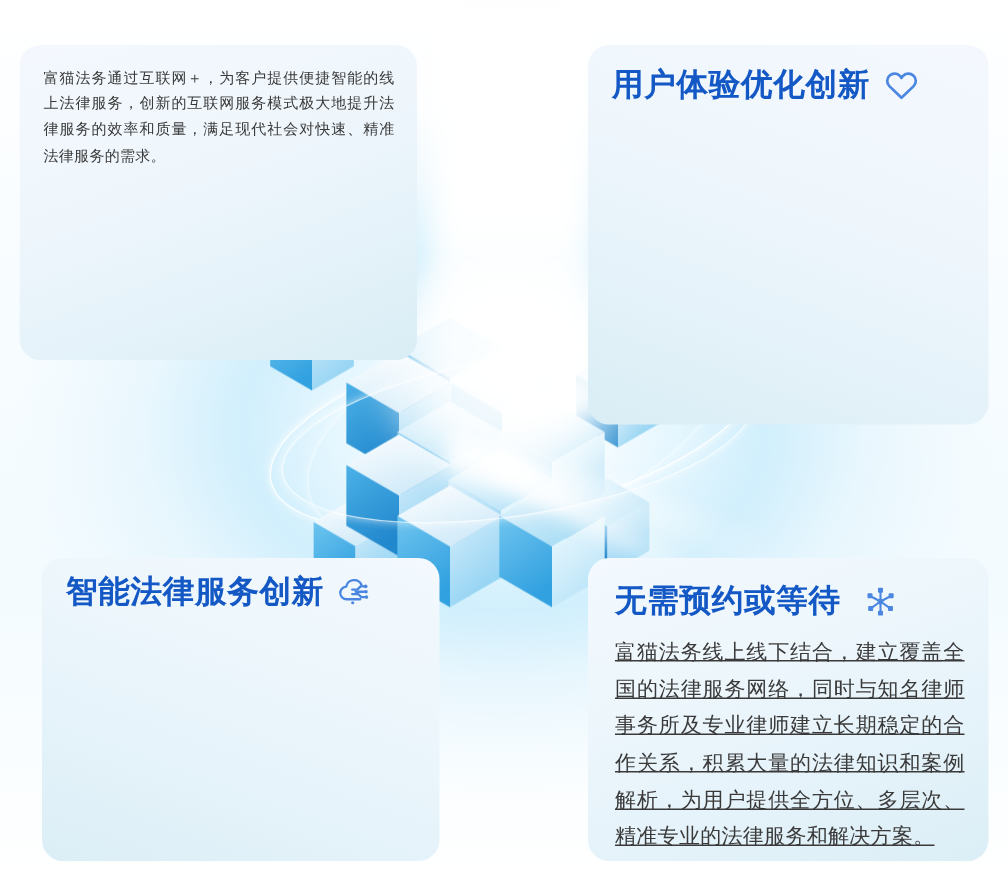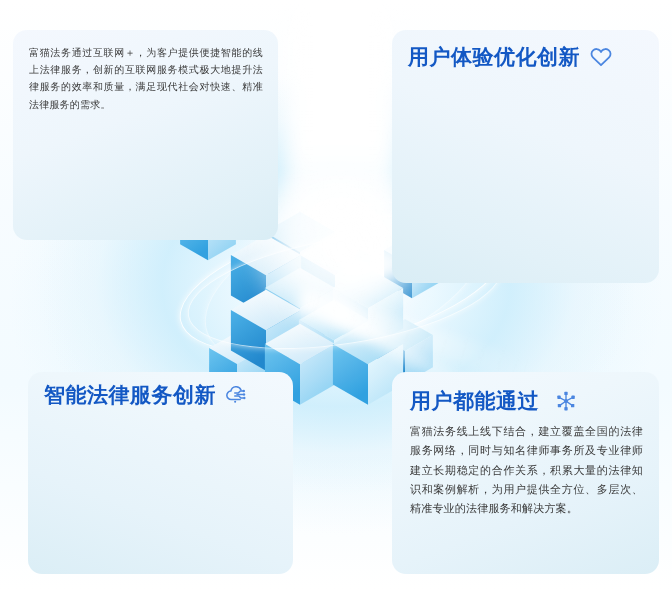--- a/index.html
+++ b/index.html
@@ -156,21 +156,21 @@
 
   .card-body {
     font-size: 10px;
     line-height: 1.72;
     color: #3a3a3a;
     letter-spacing: 0.2px;
     text-align: justify;
     text-justify: inter-ideograph;
   }
   .card-tr .card-body { font-size: 12.4px; line-height: 1.74; }
-  .card-br .card-body { font-size: 11px; line-height: 1.76; }
+  .card-br .card-body { font-size: 14px; line-height: 1.76; text-decoration: underline; }
 
   
   .card-tr .card-inner { padding: 14px 14px 0 16px; }
   .card-br .card-inner { padding: 16px 16px 0 18px; }
   .card-bl .card-inner { padding: 10px 14px 0 16px; }
   .card-tl .card-inner { padding: 14px 15px 0 16px; }
 </style>
 </head>
 <body>
 
@@ -331,21 +331,21 @@
             <circle cx="11.6" cy="20.6" r="1.1" fill="currentColor" stroke="none"></circle>
           </svg>
         </span>
       </div>
     </div>
   </div>
 
   <div class="card card-br">
     <div class="card-inner">
       <div class="card-title-row">
-        <span class="card-title">用户都能通过</span>
+        <span class="card-title">无需预约或等待</span>
         <span class="title-icon" style="margin-left:6px">
           <svg width="24" height="24" viewBox="0 0 26 26" fill="none" stroke="currentColor" stroke-width="1.5" stroke-linecap="round">
             <line x1="13" y1="13" x2="13" y2="5"></line>
             <line x1="13" y1="13" x2="13" y2="21"></line>
             <line x1="13" y1="13" x2="5.5" y2="9"></line>
             <line x1="13" y1="13" x2="20.5" y2="9"></line>
             <line x1="13" y1="13" x2="6" y2="18"></line>
             <line x1="13" y1="13" x2="20" y2="18"></line>
             <circle cx="13" cy="13" r="2.1" fill="currentColor" stroke="none"></circle>
             <rect x="11.2" y="3" width="3.6" height="3.6" rx="0.7" fill="currentColor" stroke="none"></rect>

